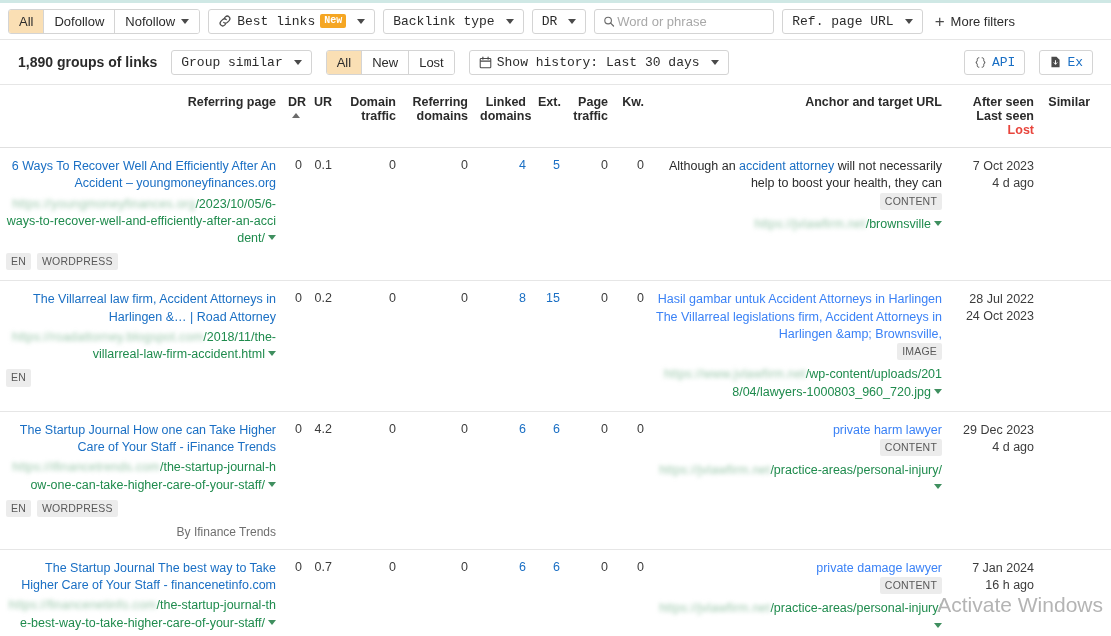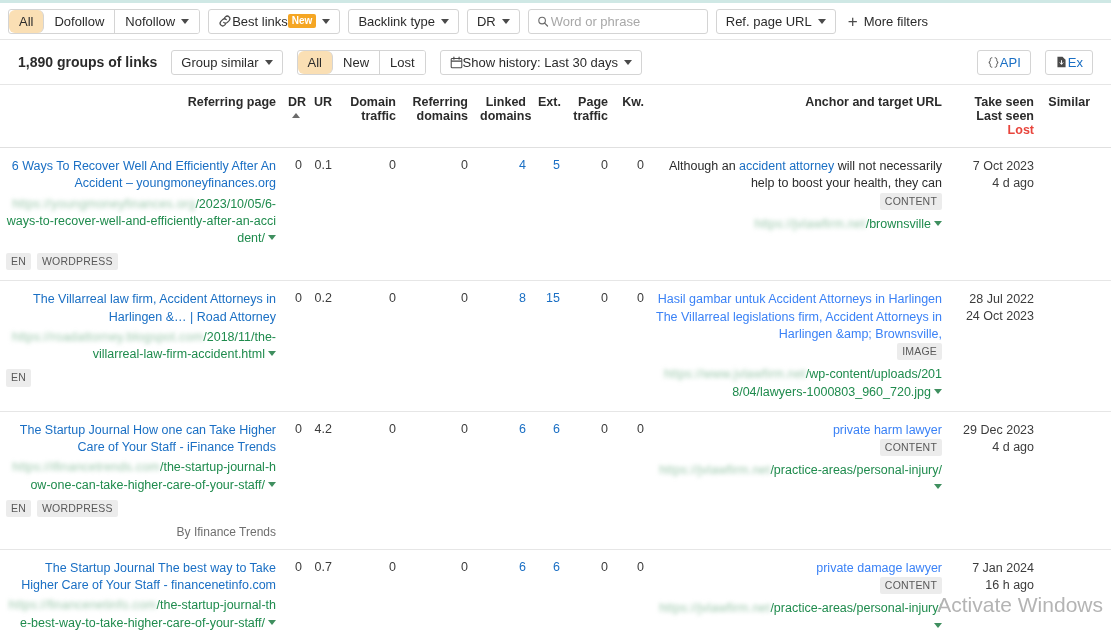--- a/index.html
+++ b/index.html
@@ -41,41 +41,43 @@
     padding: 0 10px;
     font-size: 13px;
     color: #2b2b2b;
     border-right: 1px solid #d4d4d4;
     height: 100%;
     white-space: nowrap;
     cursor: pointer;
     background: #fff;
   }
   .seg > .seg-item:last-child { border-right: none; }
-  .seg > .seg-item.active { background: #fadfb4; border-radius: 6px; }
+  .seg > .seg-item.active { background: #fadfb4; }
   .caret {
     display: inline-block;
     width: 0; height: 0;
     border-left: 4px solid transparent;
     border-right: 4px solid transparent;
     border-top: 5px solid #4a4a4a;
     margin-left: 6px;
     vertical-align: middle;
   }
   .btn {
     display: flex; align-items: center;
     height: 25px;
     padding: 0 9px;
     border: 1px solid #d4d4d4;
     border-radius: 3px;
     background: #fff;
     font-size: 13px;
     color: #2b2b2b;
     white-space: nowrap;
     cursor: pointer;
+    gap: 5px;
+    font-family: Liberation Mono, monospace;
   }
   .badge-new {
     background: #f5a623;
     color: #fff;
     font-size: 10px;
     font-weight: bold;
     border-radius: 2px;
     padding: 1px 4px;
     line-height: 1.2;
   }
@@ -393,21 +395,21 @@
             <span>Page</span><br>
             <span>traffic</span>
           </th>
           <th>
             <span>Kw.</span>
           </th>
           <th class="th-left" style="padding-left:10px">
             <span>Anchor and target URL</span>
           </th>
           <th class="th-left" style="padding-left:8px">
-            <span>Take seen</span><br>
+            <span>After seen</span><br>
             <span>Last seen</span>
             <span class="lost">Lost</span>
           </th>
           <th>
             <span>Similar</span>
           </th>
           <th class="th-left" style="padding-left:8px">
             
           </th>
         </tr>

